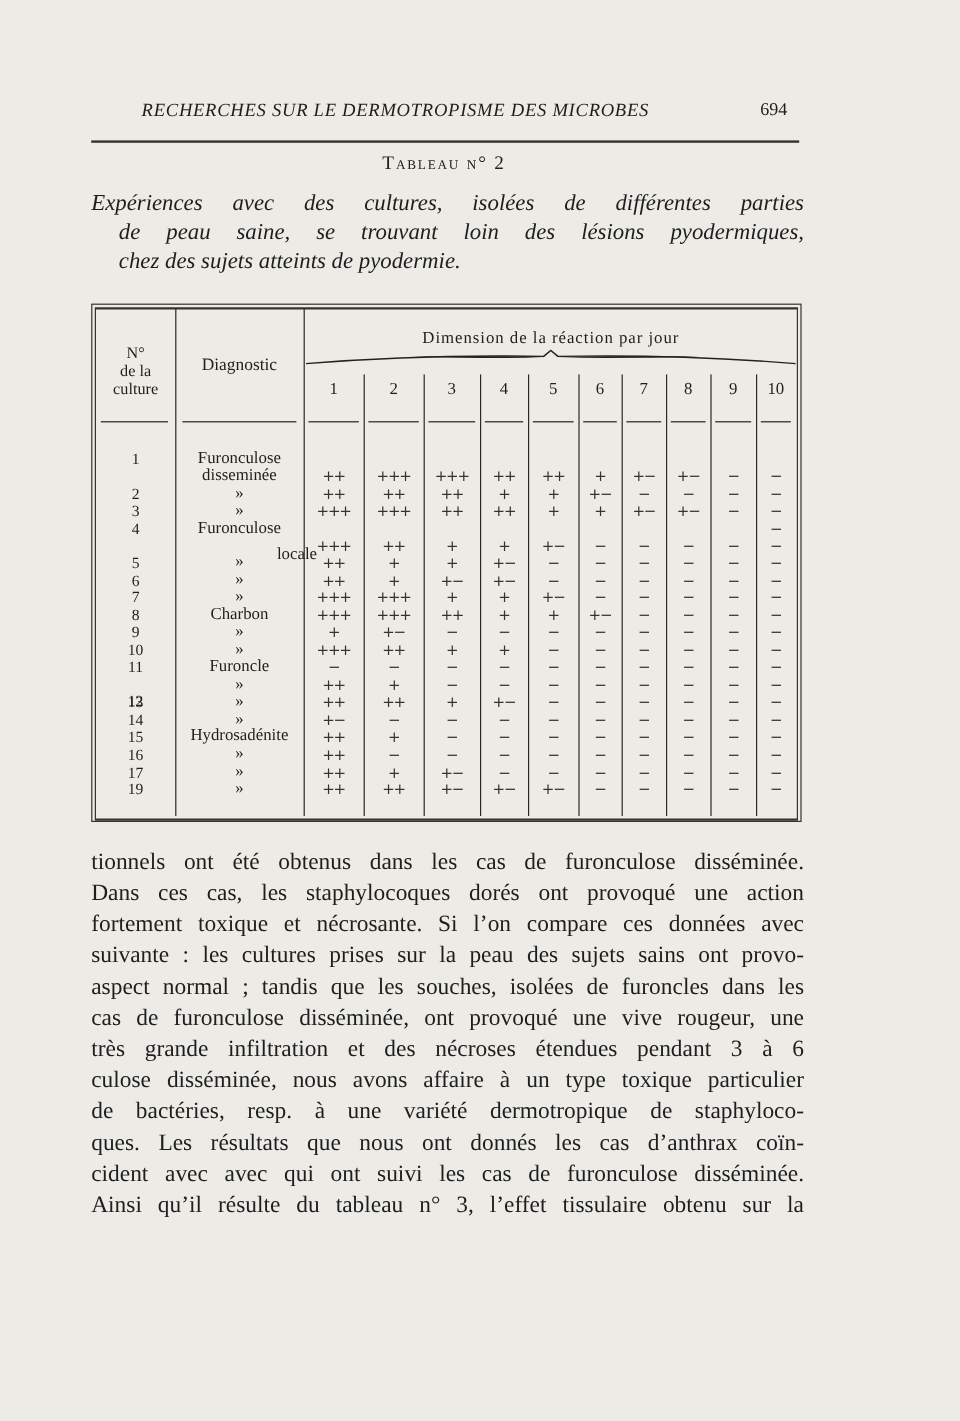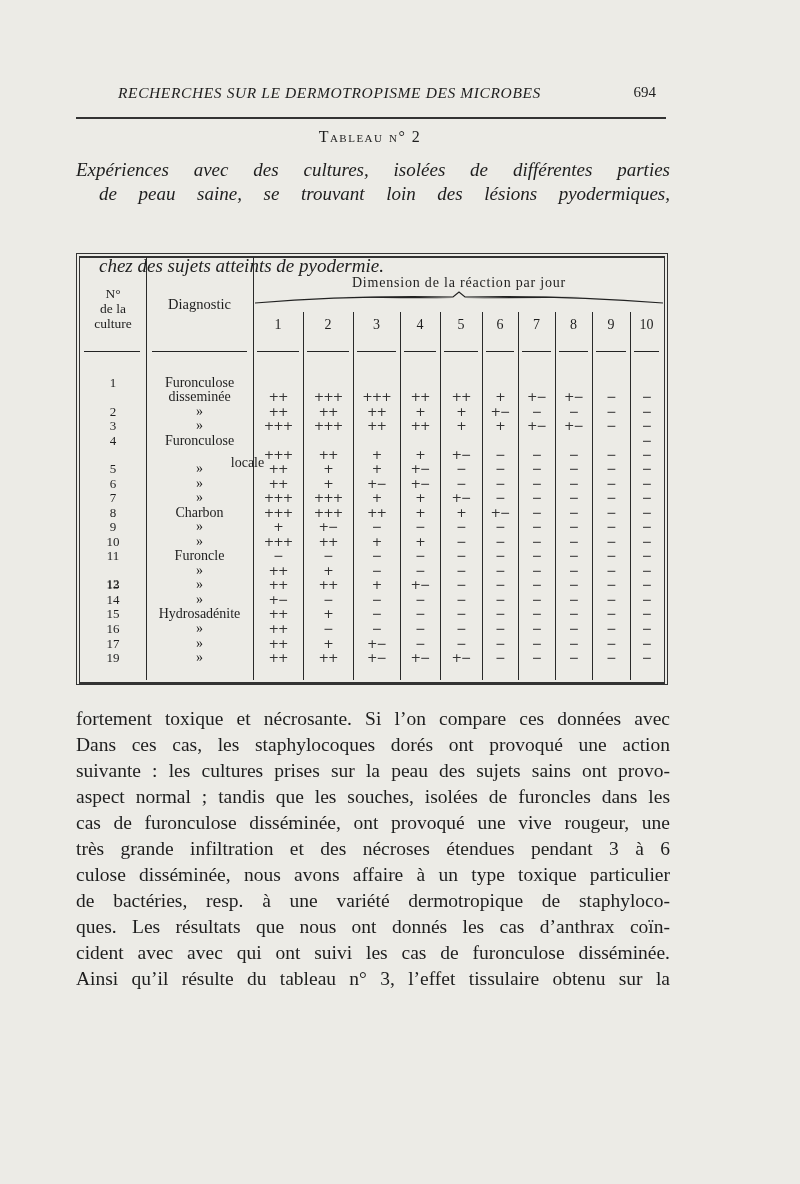--- a/index.html
+++ b/index.html
@@ -25,21 +25,21 @@
     position: absolute; left: 0; top: 128px; width: 740px; text-align: center;
     font-size: 16px; letter-spacing: 1.5px; font-variant: small-caps;
   }
   .caption {
     position: absolute; left: 76px; top: 158px; width: 594px;
     font-style: italic; font-size: 19px; line-height: 24px;
     text-align: justify;
   }
   .caption .l1 { display:block; text-align: justify; text-align-last: justify; }
   .caption .l2 { display:block; padding-left: 23px; text-align-last: justify; }
-  .caption .l3 { display:block; padding-left: 23px; margin-top: 48px; }
+  .caption .l3 { display:block; padding-left: 23px; }
 
   
   .frame {
     position: absolute; left: 76px; top: 253px; width: 590px; height: 430px;
     border: 1px solid #333;
   }
   .frame-inner {
     position: absolute; left: 79px; top: 256px; width: 584px; height: 424px;
     border: 1px solid #333; border-top-width: 2px; border-bottom-width: 2px;
   }
@@ -349,22 +349,23 @@
       <div class="cell sym" style="left:440px;width:42px;top:650px;">+−</div>
       <div class="cell sym" style="left:482px;width:36px;top:650px;">−</div>
       <div class="cell sym" style="left:518px;width:37px;top:650px;">−</div>
       <div class="cell sym" style="left:555px;width:37px;top:650px;">−</div>
       <div class="cell sym" style="left:592px;width:38px;top:650px;">−</div>
       <div class="cell sym" style="left:630px;width:33px;top:650px;">−</div>
     </div>
 </div>
 
 <div class="body-text" id="body-lines">
+    <span class="line">tionnels ont été obtenus dans les cas de furonculose disséminée.</span>
+    <span class="line">Dans ces cas, les staphylocoques dorés ont provoqué une action</span>
     <span class="line">fortement toxique et nécrosante. Si l’on compare ces données avec</span>
-    <span class="line">Dans ces cas, les staphylocoques dorés ont provoqué une action</span>
     <span class="line">suivante : les cultures prises sur la peau des sujets sains ont provo-</span>
     <span class="line">aspect normal ; tandis que les souches, isolées de furoncles dans les</span>
     <span class="line">cas de furonculose disséminée, ont provoqué une vive rougeur, une</span>
     <span class="line">très grande infiltration et des nécroses étendues pendant 3 à 6</span>
     <span class="line">culose disséminée, nous avons affaire à un type toxique particulier</span>
     <span class="line">de bactéries, resp. à une variété dermotropique de staphyloco-</span>
     <span class="line">ques. Les résultats que nous ont donnés les cas d’anthrax coïn-</span>
     <span class="line">cident avec avec qui ont suivi les cas de furonculose disséminée.</span>
     <span class="line">Ainsi qu’il résulte du tableau n° 3, l’effet tissulaire obtenu sur la</span>
   </div>

